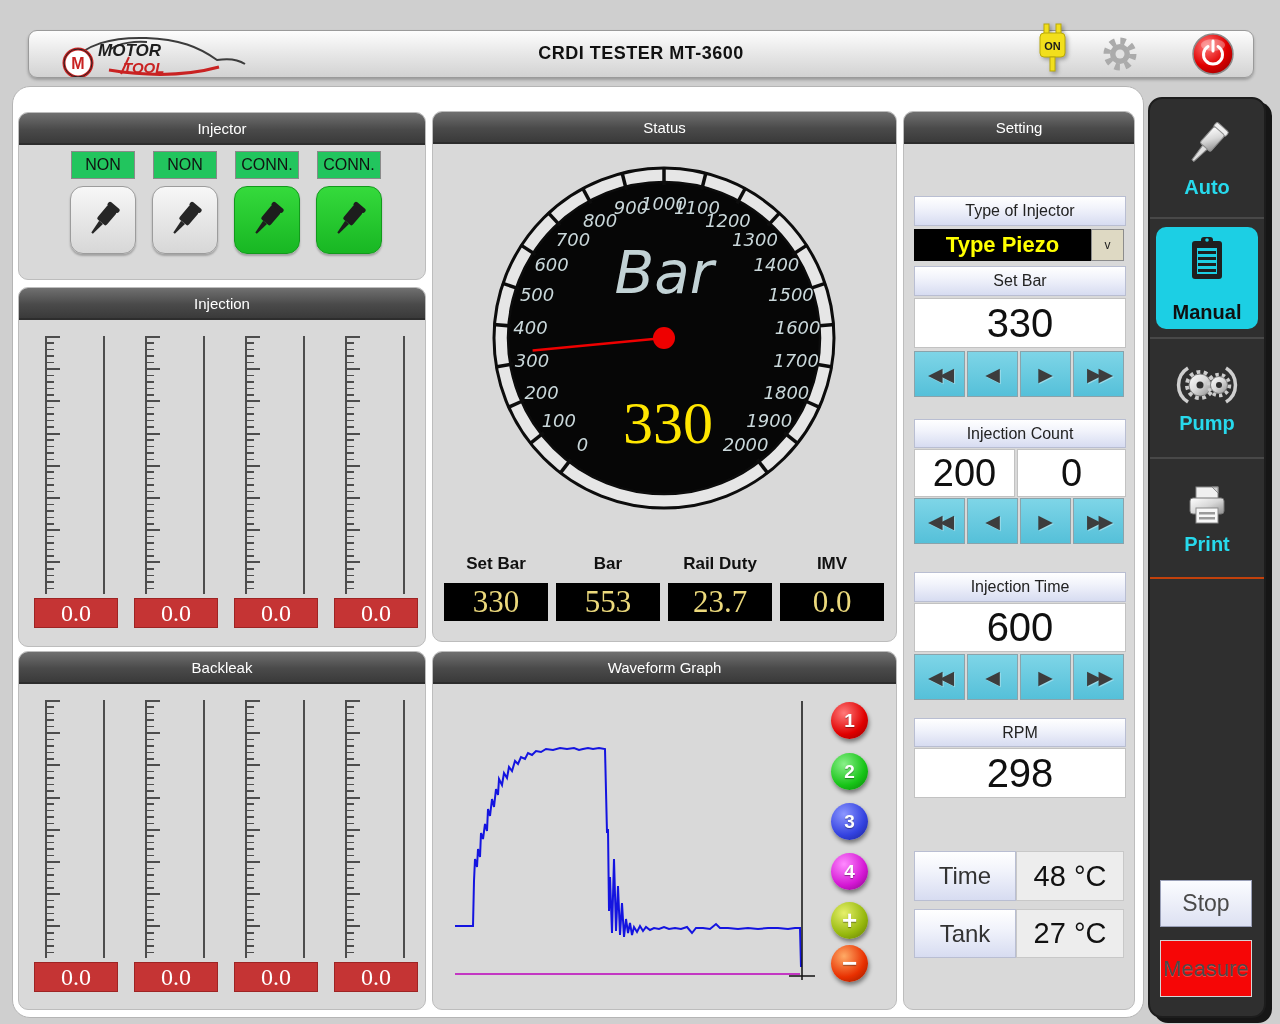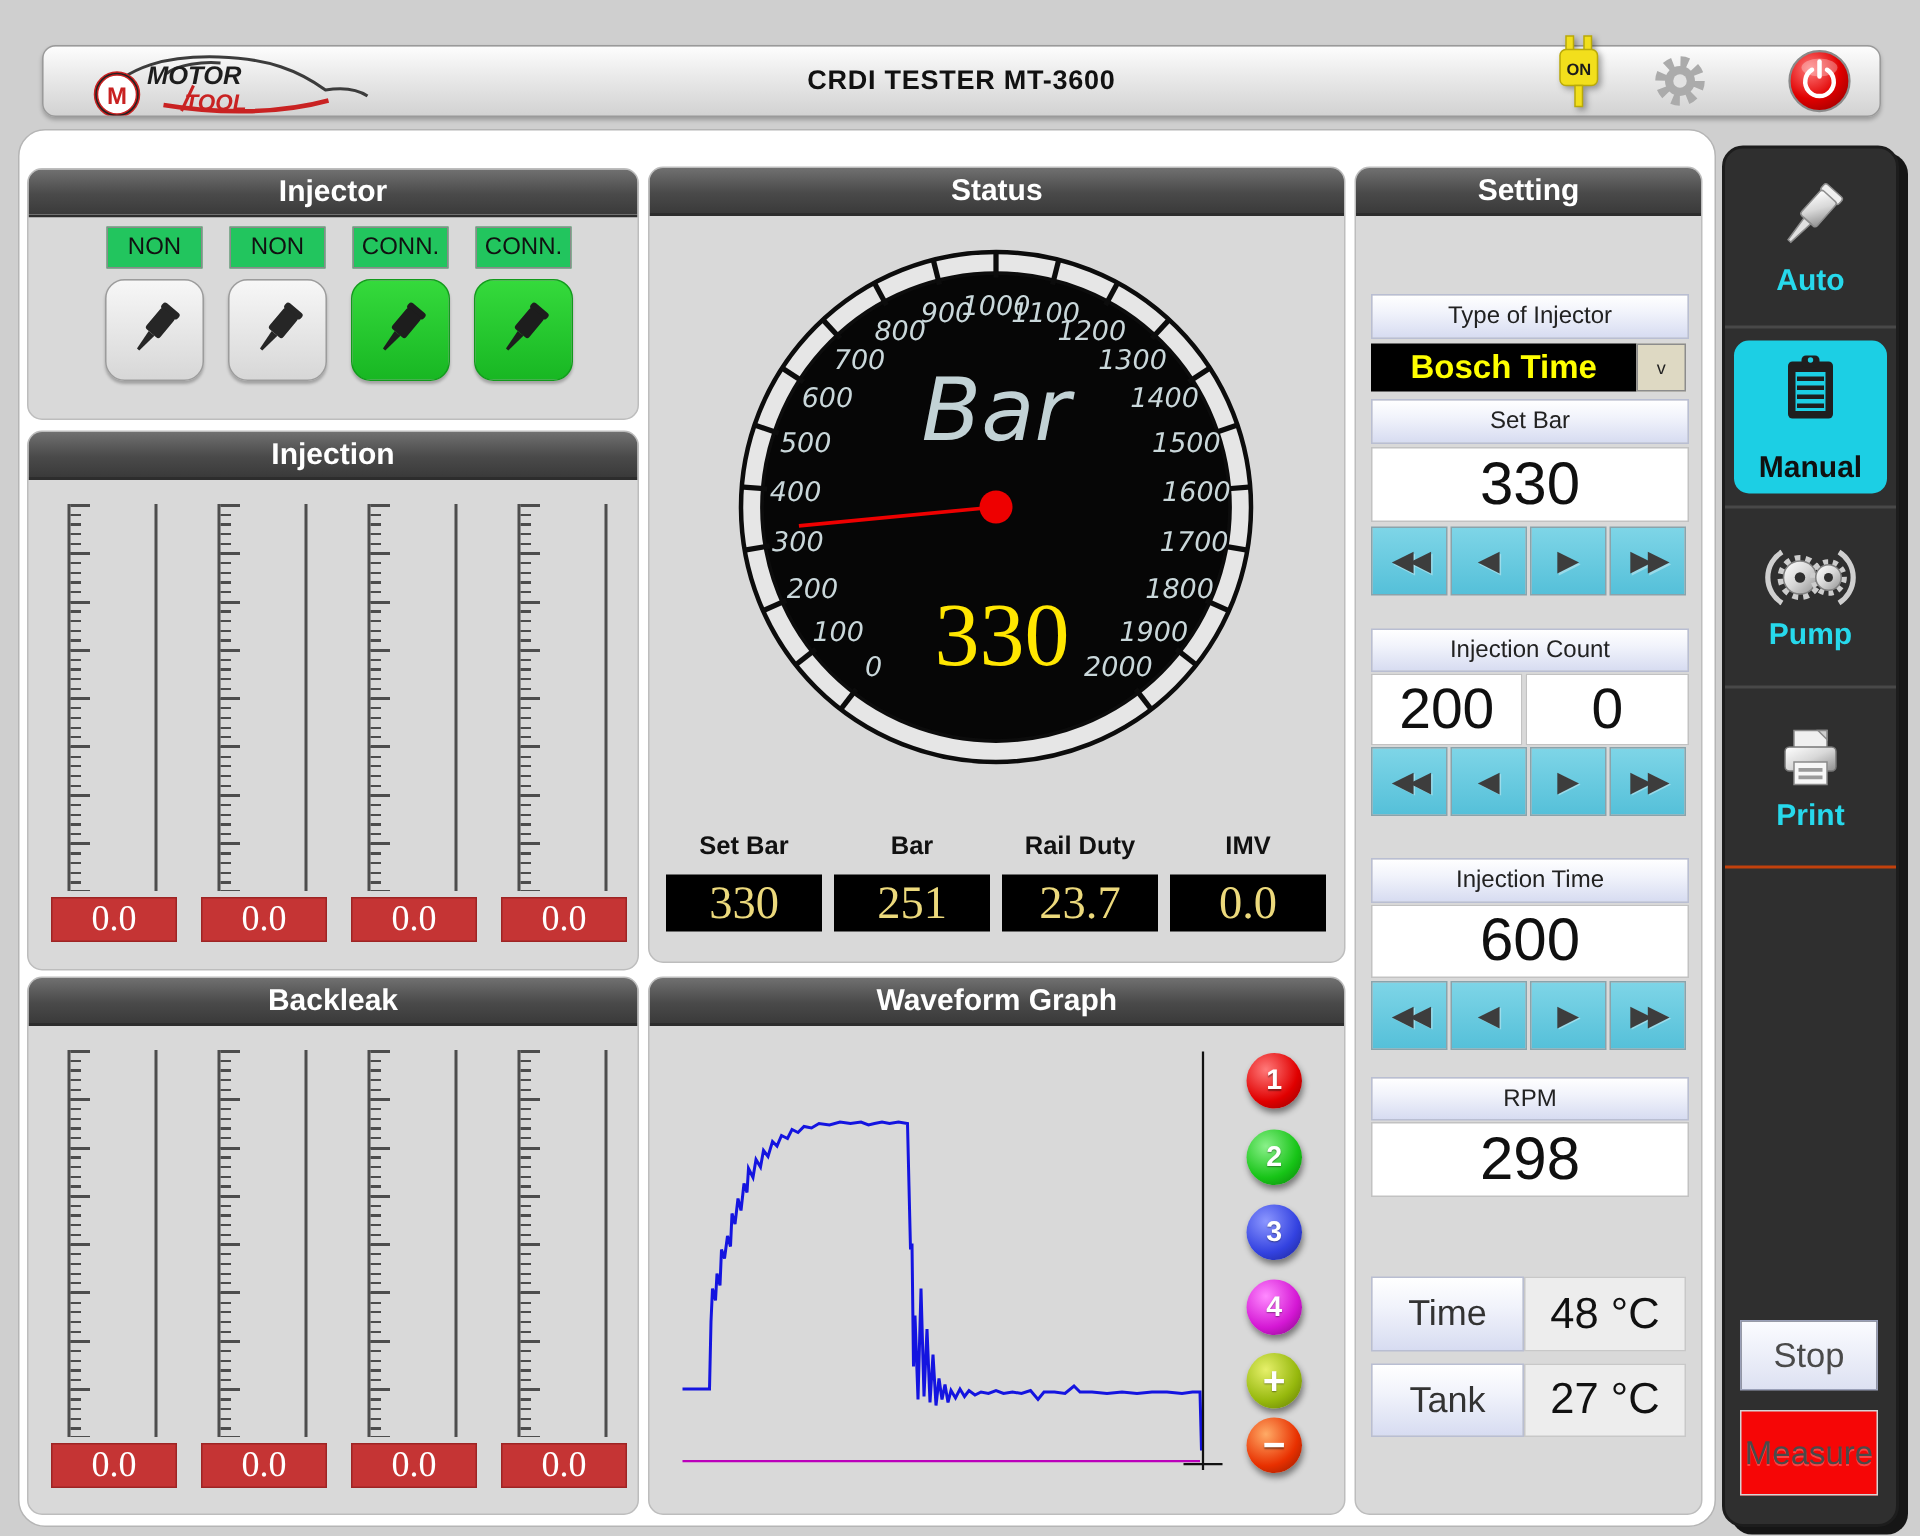--- a/index.html
+++ b/index.html
@@ -7,21 +7,21 @@
   .abs{position:absolute;}
   
   #titlebar{left:28px;top:30px;width:1224px;height:46px;border-radius:9px;border:1px solid #9a9a9a;
     background:linear-gradient(180deg,#fdfdfd 0%,#e9e9e9 45%,#d2d2d2 100%);box-shadow:0 2px 3px rgba(0,0,0,.25);}
   #app-title{left:0;right:0;top:12px;text-align:center;font-size:18px;font-weight:bold;color:#111;letter-spacing:.5px;}
   
   #main-frame{left:12px;top:86px;width:1130px;height:930px;background:#ffffff;border:1px solid #b5b5b5;border-radius:18px;}
   
   .panel{background:#d9d9d9;border:1px solid #bdbdbd;border-radius:10px;}
   .panel-header{height:30px;border-radius:9px 9px 0 0;background:linear-gradient(180deg,#707070 0%,#4a4a4a 55%,#3a3a3a 100%);
-    border-bottom:2px solid #2d2d2d;color:#fff;font-size:20px;font-weight:bold;display:flex;align-items:center;justify-content:center;}
+    border-bottom:2px solid #2d2d2d;color:#fff;font-size:15px;font-weight:normal;display:flex;align-items:center;justify-content:center;}
   
   .chan-status{height:26px;width:62px;background:#22c55e;border:1px solid #8a8a8a;color:#111;font-size:16px;
     display:flex;align-items:center;justify-content:center;}
   .chan-btn{width:64px;height:66px;border-radius:13px;border:1px solid #9c9c9c;
     display:flex;align-items:center;justify-content:center;box-shadow:0 2px 2px rgba(0,0,0,.25);}
   .chan-btn.off{background:linear-gradient(180deg,#f7f7f7,#d7d7d7);}
   .chan-btn.on{background:linear-gradient(180deg,#35da3c,#18b723);border-color:#129a1c;}
   
   .slide-col{position:absolute;width:84px;}
   .scale-row{position:relative;height:258px;}
@@ -283,21 +283,21 @@
     <line id="gauge-needle" x1="0" y1="0" x2="-131.4" y2="12.6" stroke="#ee0000" stroke-width="2.5"></line>
     <circle cx="0" cy="0" r="11" fill="#ee0000"></circle>
     <text id="gauge-value" x="4" y="105" text-anchor="middle" font-size="60" fill="#ffe600" font-family="'Liberation Serif',serif">330</text>
   </svg>
   <div class="abs" style="left:11px;top:442px;width:104px">
     <div class="ro-label">Set Bar</div>
     <div class="ro-value">330</div>
   </div>
   <div class="abs" style="left:123px;top:442px;width:104px">
     <div class="ro-label">Bar</div>
-    <div class="ro-value">251</div>
+    <div class="ro-value">553</div>
   </div>
   <div class="abs" style="left:235px;top:442px;width:104px">
     <div class="ro-label">Rail Duty</div>
     <div class="ro-value">23.7</div>
   </div>
   <div class="abs" style="left:347px;top:442px;width:104px">
     <div class="ro-label">IMV</div>
     <div class="ro-value">0.0</div>
   </div>
 </div>
@@ -315,21 +315,21 @@
   <div class="wf-btn" style="top:151px;background:radial-gradient(circle at 35% 30%,#8c97ff,#3342e0 60%,#1a228c)">3</div>
   <div class="wf-btn" style="top:201px;background:radial-gradient(circle at 35% 30%,#ff8aff,#d417d4 60%,#7d0a7d)">4</div>
   <div class="wf-btn" style="top:250px;background:radial-gradient(circle at 35% 30%,#e6f06a,#96b80d 60%,#5d7506);font-size:26px">+</div>
   <div class="wf-btn" style="top:293px;background:radial-gradient(circle at 35% 30%,#ffab66,#e83000 60%,#8d1a00);font-size:26px">−</div>
 </div>
 
 <div class="panel abs" style="left:903px;top:111px;width:230px;height:897px">
   <div class="panel-header">Setting</div>
   <div class="abs grad-label" style="left:10px;top:84px;width:210px;height:28px">Type of Injector</div>
   <div class="abs" style="left:10px;top:117px;width:210px;height:32px;display:flex">
-    <div style="flex:1;background:#000;color:#ffff00;font-size:22px;font-weight:bold;display:flex;align-items:center;justify-content:center">Bosch Time</div>
+    <div style="flex:1;background:#000;color:#ffff00;font-size:22px;font-weight:bold;display:flex;align-items:center;justify-content:center">Type Piezo</div>
     <div style="width:31px;background:#ded9c3;border:1px solid #8c8c8c;color:#222;font-size:12px;display:flex;align-items:center;justify-content:center">v</div>
   </div>
   <div class="abs grad-label" style="left:10px;top:154px;width:210px;height:28px">Set Bar</div>
   <div class="abs white-val" style="left:10px;top:186px;width:210px;height:48px">330</div>
   <div class="abs steppers" style="left:10px;top:239px;width:210px;height:46px">
     <div class="step-btn">
         <span class="dbl">◀◀</span>
       </div>
     <div class="step-btn">
         <span>◀</span>

